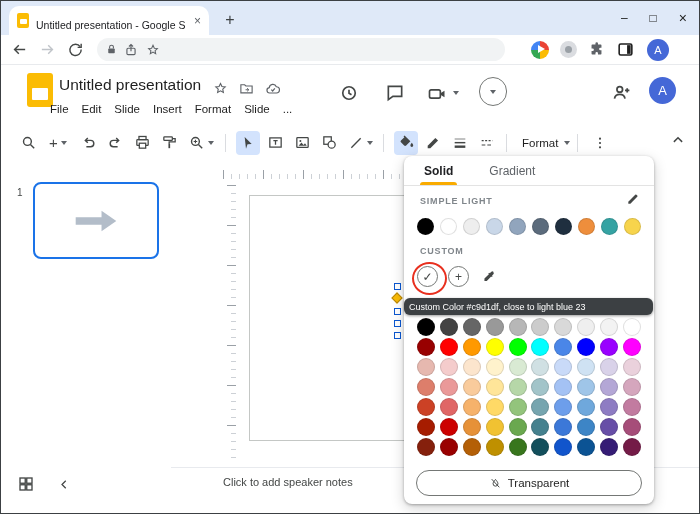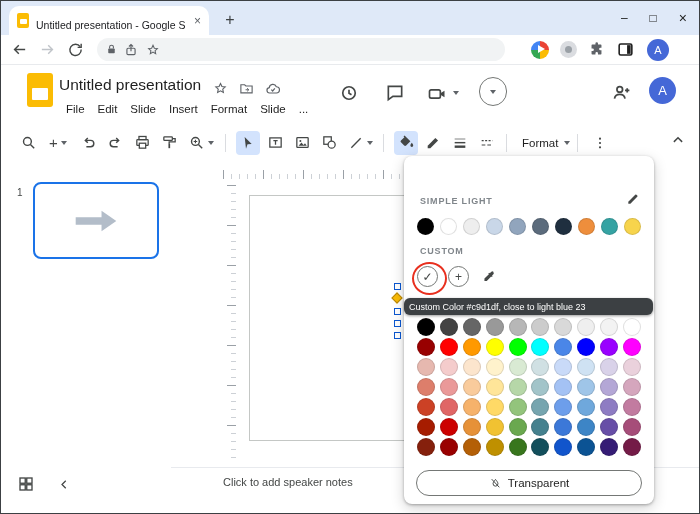--- a/index.html
+++ b/index.html
@@ -33,21 +33,21 @@
   .extgray{width:17px;height:17px;border-radius:50%;background:#dadce0;position:relative;flex:0 0 auto;}
   .extgray::after{content:"";position:absolute;left:5px;top:5px;width:7px;height:7px;border-radius:50%;background:#9aa0a6;}
   .bavatar{width:22px;height:22px;border-radius:50%;background:#4568d7;color:#fff;font-size:11px;display:flex;
            align-items:center;justify-content:center;flex:0 0 auto;}
 
   
   .hdr{position:absolute;left:0;top:64px;width:698px;height:62px;background:#fff;}
   .slideslogo{position:absolute;left:26px;top:8px;width:26px;height:34px;background:#fbbc04;border-radius:3px;}
   .slideslogo::after{content:"";position:absolute;left:5px;top:15px;width:16px;height:12px;background:#fff;border-radius:1px;}
   .doctitle{position:absolute;left:58px;top:11px;font-size:15.5px;color:#1f1f1f;}
-  .menus{position:absolute;left:65px;top:38px;display:flex;gap:13px;font-size:11.5px;color:#1f1f1f;}
+  .menus{position:absolute;left:49px;top:38px;display:flex;gap:13px;font-size:11.5px;color:#1f1f1f;}
   .menus span{cursor:default;}
   .slideshow{position:absolute;left:478px;top:12px;height:29px;border:1px solid #747775;border-radius:15px;
              display:flex;align-items:stretch;background:#fff;box-sizing:border-box;}
   .ss-main{padding:0 14px;font-size:12px;color:#1f1f1f;display:flex;align-items:center;border-right:1px solid #747775;}
   .ss-caret{width:26px;display:flex;align-items:center;justify-content:center;}
   .avatar2{position:absolute;left:648px;top:12px;width:27px;height:27px;border-radius:50%;background:#4568d7;
            color:#fff;font-size:13px;display:flex;align-items:center;justify-content:center;}
   .caret{width:0;height:0;border-left:3.5px solid transparent;border-right:3.5px solid transparent;
          border-top:4.5px solid #5f6368;}
 
@@ -392,20 +392,24 @@
         </g>
       </svg>
   </span>
   <span class="cornerbtn" style="left:56px;top:476px">
     <svg class="ic" width="15" height="15" viewBox="0 0 24 24">
         <path d="M14 6l-6 6 6 6" fill="none" stroke="#444746" stroke-width="2"></path>
       </svg>
   </span>
 
   <div class="panel">
+    <div class="ptabs">
+      <div class="ptab active">Solid</div>
+      <div class="ptab">Gradient</div>
+    </div>
     <div class="plabel" style="top:40px">SIMPLE LIGHT</div>
     <span class="pencilbtn">
       <svg class="ic" width="14" height="14" viewBox="0 0 24 24">
           <path d="M4 20v-3.5L15.8 4.7a1.5 1.5 0 0 1 2.1 0l1.4 1.4a1.5 1.5 0 0 1 0 2.1L7.5 20z" fill="#444746"></path>
         </svg>
     </span>
     <div class="prow themerow">
         <div class="sw sw17" title="#000000" style="background: rgb(0, 0, 0);"></div>
         <div class="sw sw17" title="#ffffff" style="background: rgb(255, 255, 255);"></div>
         <div class="sw sw17" title="#eeeeee" style="background: rgb(238, 238, 238);"></div>

